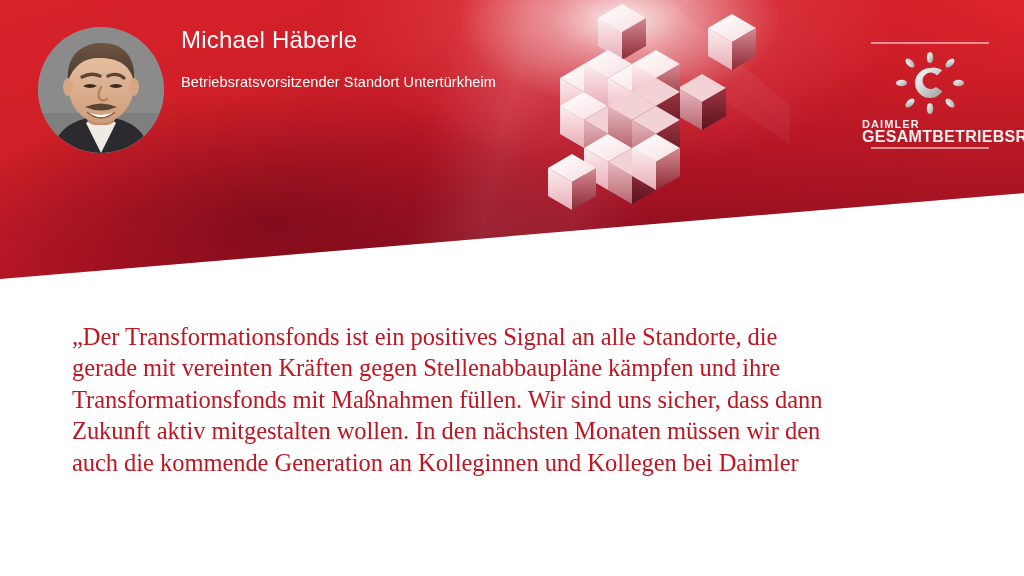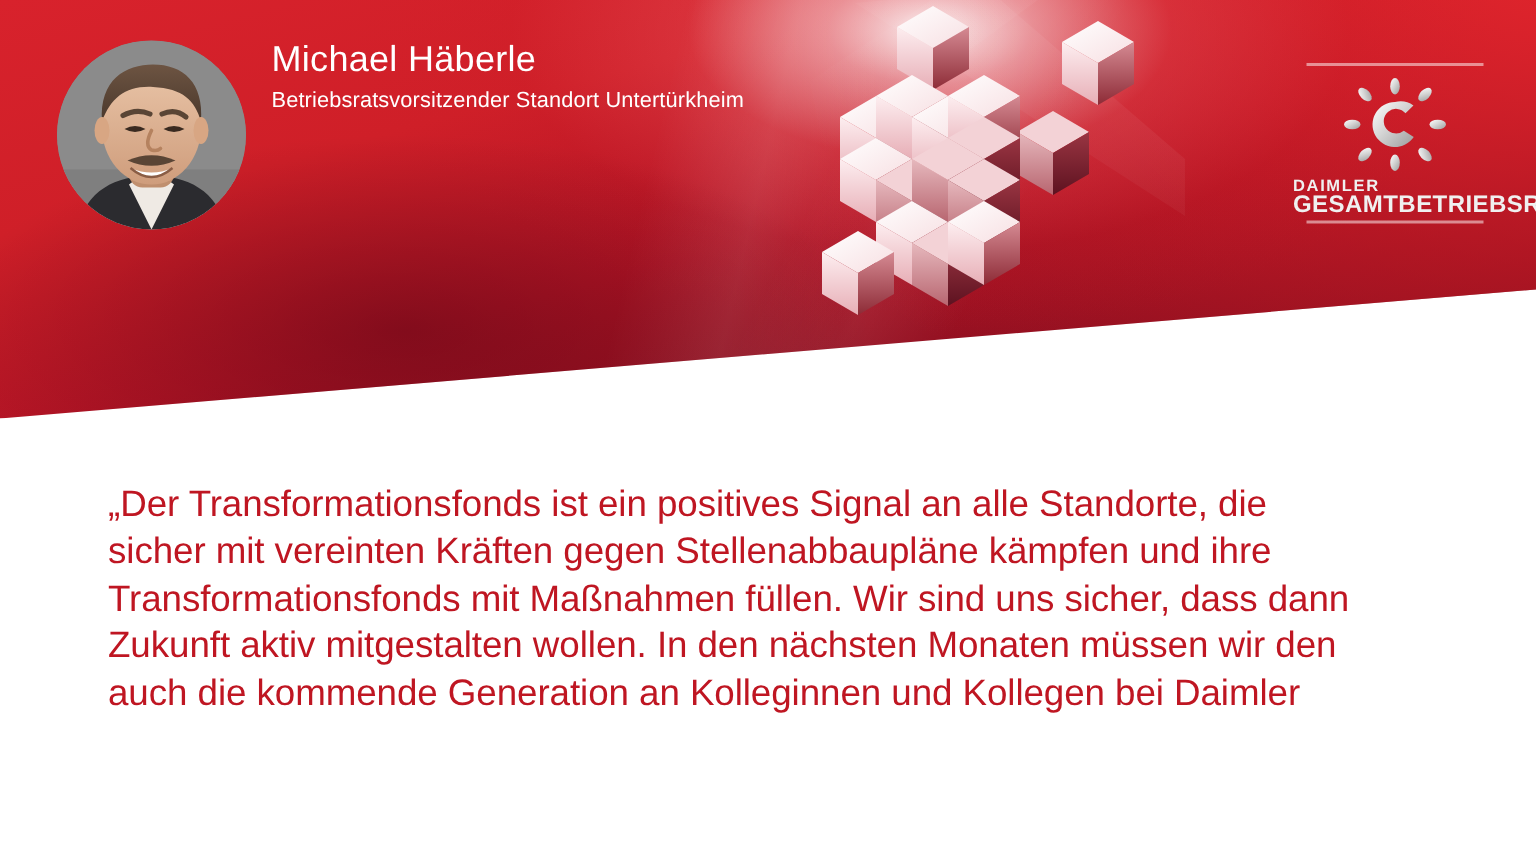--- a/index.html
+++ b/index.html
@@ -41,21 +41,21 @@
   .portrait svg{display:block;width:126px;height:126px;}
 
   
   .name-block{position:absolute;left:181px;top:25px;}
   .person-name{
     color:#ffffff;font-size:24px;line-height:30px;font-weight:400;letter-spacing:.2px;
     white-space:nowrap;
   }
   .person-role{
     color:#ffffff;font-size:14.5px;line-height:20px;font-weight:400;letter-spacing:.1px;
-    white-space:nowrap;margin-top:2px;
+    white-space:nowrap;margin-top:17px;
   }
 
   
   .cubes{position:absolute;left:540px;top:-6px;width:250px;height:230px;pointer-events:none;}
   .cubes svg{display:block;}
 
   
   .logo{position:absolute;left:862px;top:42px;width:136px;height:112px;text-align:left;}
   .logo-rule{width:118px;height:2px;margin:0 auto;background:rgba(255,255,255,.50);}
   .logo-rule.bottom{margin-top:3px;}
@@ -66,21 +66,21 @@
   }
   .logo-line2{
     color:#f0f0f0;font-size:16px;font-weight:700;letter-spacing:.3px;line-height:14px;
   }
 
   
   .quote{
     position:absolute;left:32px;top:296px;width:950px;
     color:#bf1622;font-size:24.5px;line-height:31.5px;font-weight:400;letter-spacing:-.05px;
   }
-  .quote .ln{display:block;white-space:nowrap;}
+  .quote .ln{display:block;white-space:nowrap;font-family:Liberation Serif, serif;}
 </style>
 </head>
 <body>
 
 <div id="slide">
 
   <div class="header-band">
     <div class="band-sheen"></div>
     <div class="band-darken"></div>
 
@@ -226,19 +226,19 @@
         </svg>
       </div>
       <div class="logo-line1">DAIMLER</div>
       <div class="logo-line2">GESAMTBETRIEBSRAT</div>
       <div class="logo-rule bottom"></div>
     </div>
   </div>
 
   <blockquote class="quote">
     <span class="ln">„Der Transformationsfonds ist ein positives Signal an alle Standorte, die</span>
-    <span class="ln">sicher mit vereinten Kräften gegen Stellenabbaupläne kämpfen und ihre</span>
+    <span class="ln">gerade mit vereinten Kräften gegen Stellenabbaupläne kämpfen und ihre</span>
     <span class="ln">Transformationsfonds mit Maßnahmen füllen. Wir sind uns sicher, dass dann</span>
     <span class="ln">Zukunft aktiv mitgestalten wollen. In den nächsten Monaten müssen wir den</span>
     <span class="ln">auch die kommende Generation an Kolleginnen und Kollegen bei Daimler</span>
   </blockquote>
 
 </div>
 
 </body></html>

